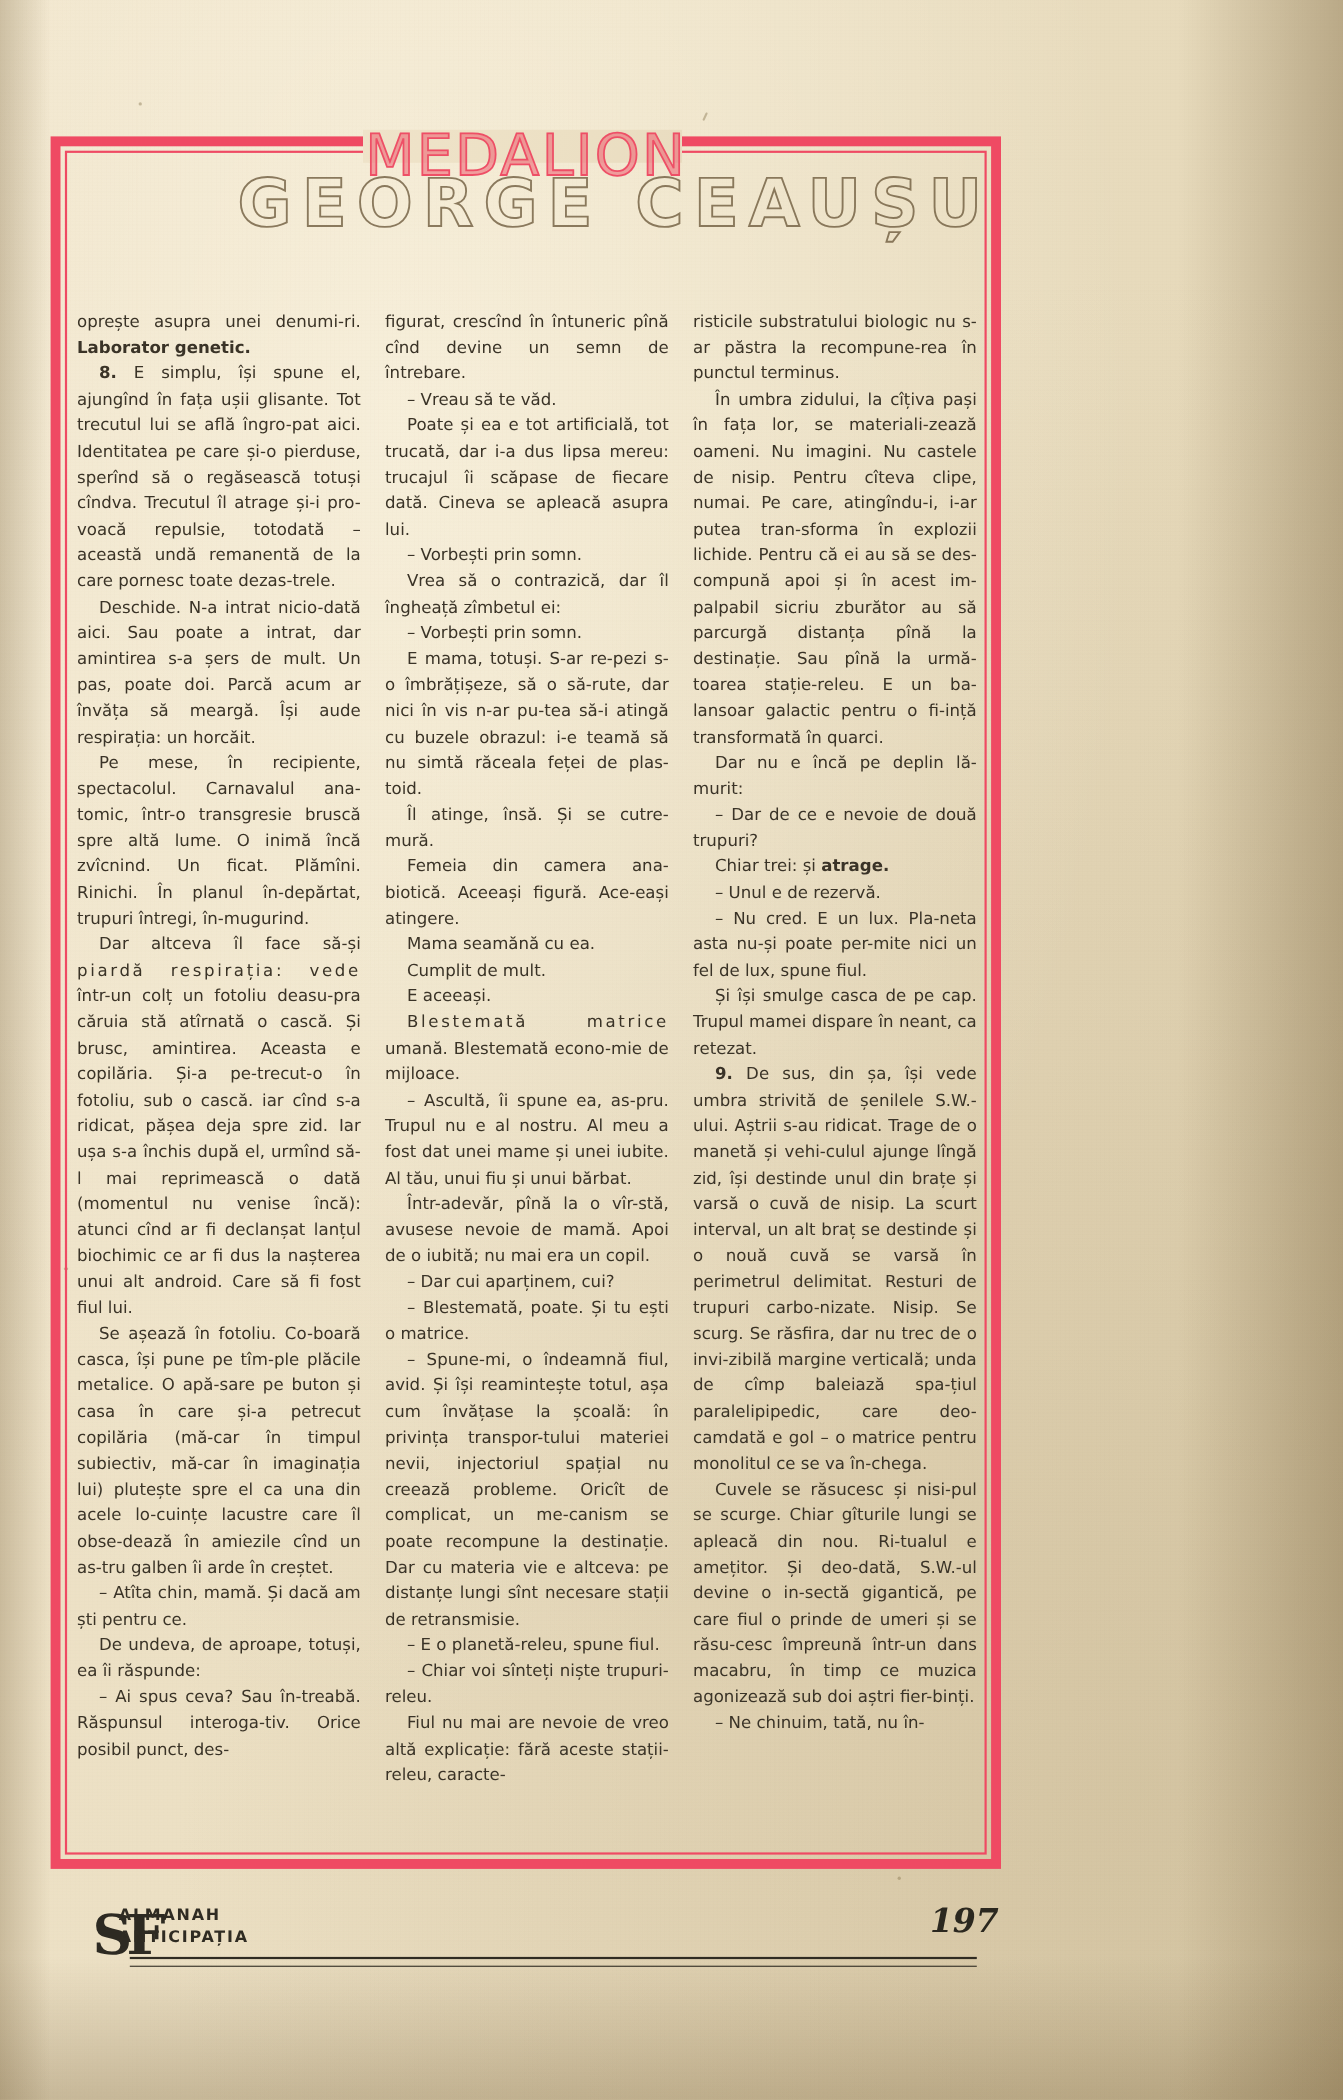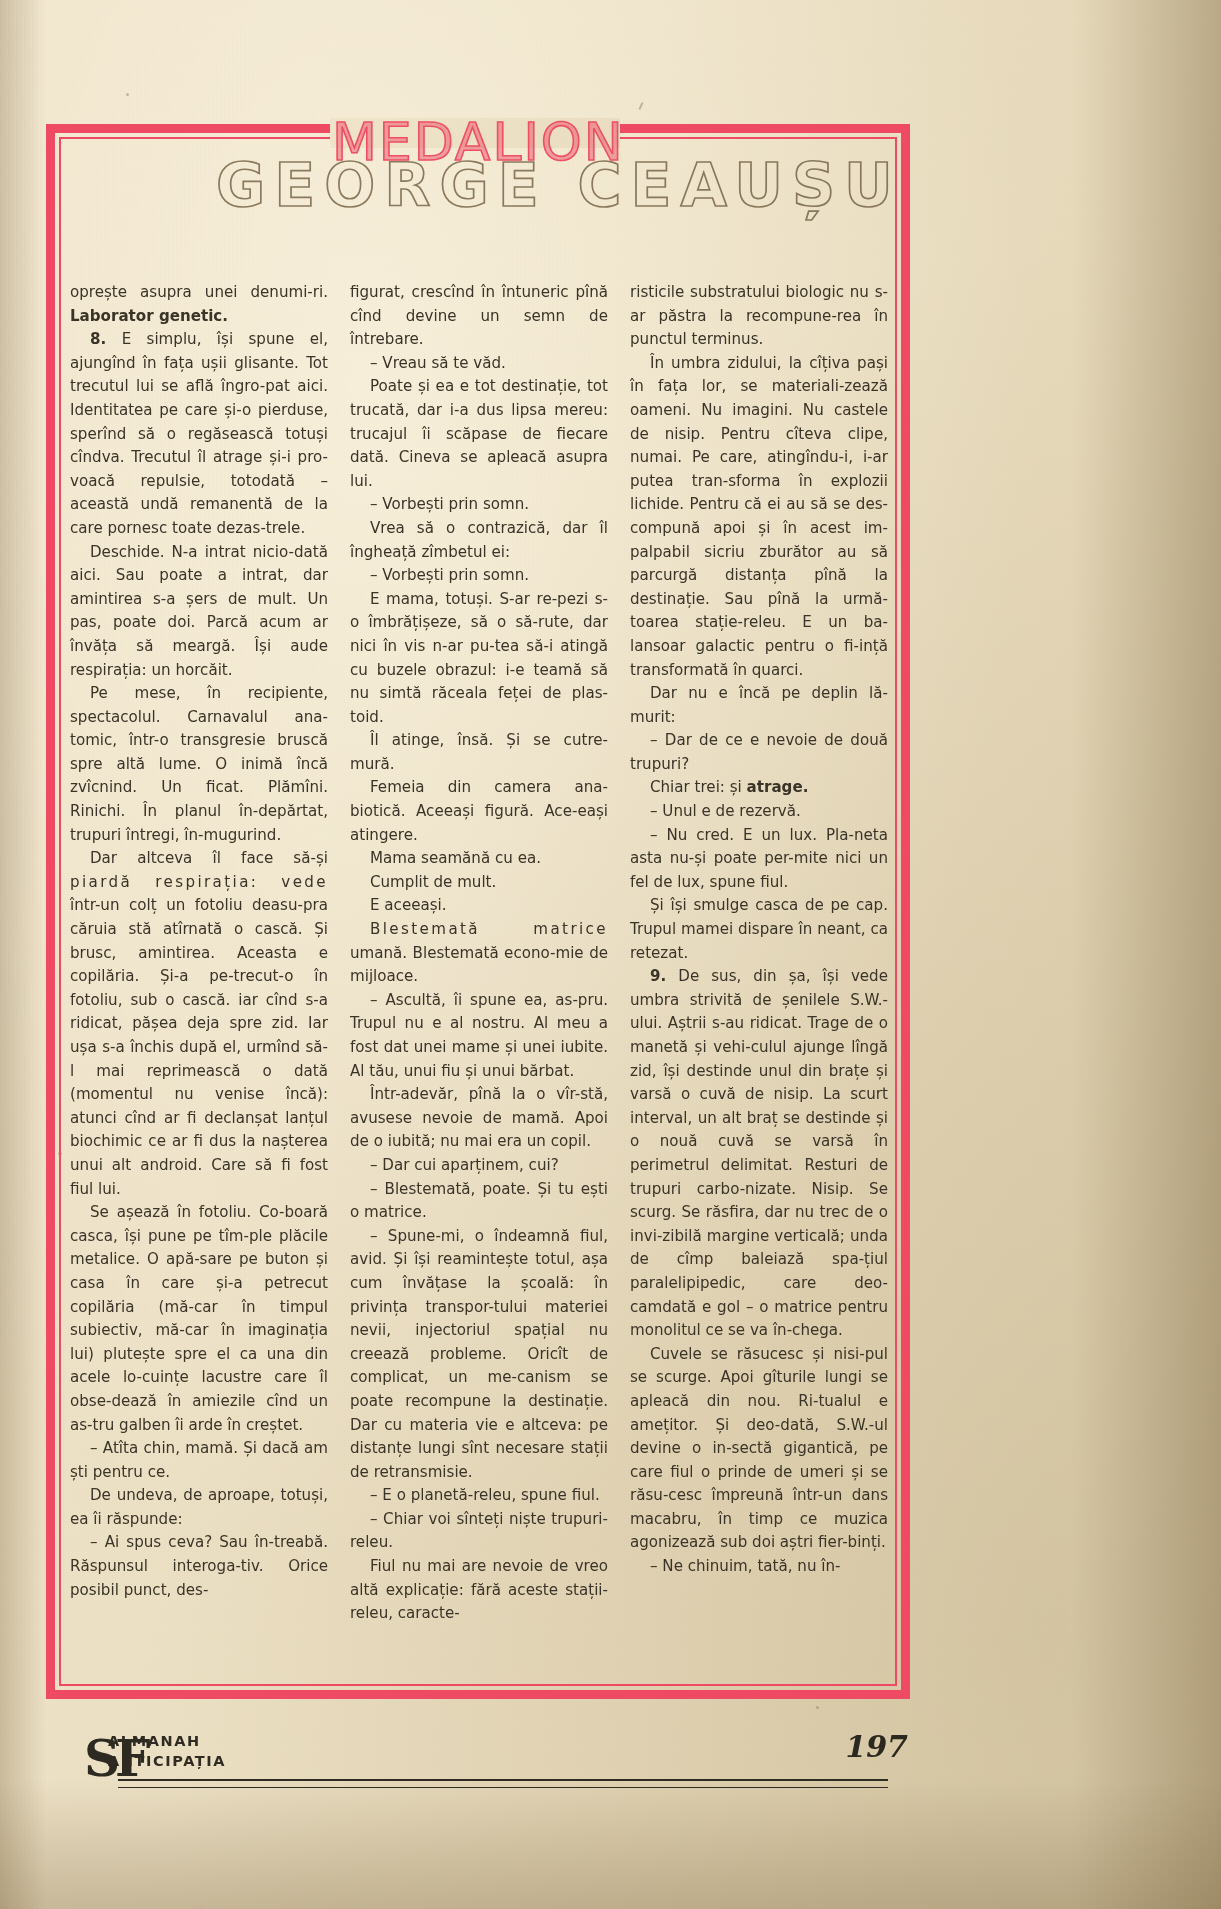--- a/index.html
+++ b/index.html
@@ -152,21 +152,21 @@
       <p><span>Pe mese, în recipiente, spectacolul. Carnavalul ana-tomic, într-o transgresie bruscă spre altă lume. O inimă încă zvîcnind. Un ficat. Plămîni. Rinichi. În planul în-depărtat, trupuri întregi, în-mugurind.</span></p>
       <p><span>Dar altceva îl face să-și </span><span class="wide">piardă respirația: vede</span><span> într-un colț un fotoliu deasu-pra căruia stă atîrnată o cască. Și brusc, amintirea. Aceasta e copilăria. Și-a pe-trecut-o în fotoliu, sub o cască. iar cînd s-a ridicat, pășea deja spre zid. Iar ușa s-a închis după el, urmînd să-l mai reprimească o dată (momentul nu venise încă): atunci cînd ar fi declanșat lanțul biochimic ce ar fi dus la nașterea unui alt android. Care să fi fost fiul lui.</span></p>
       <p><span>Se așează în fotoliu. Co-boară casca, își pune pe tîm-ple plăcile metalice. O apă-sare pe buton și casa în care și-a petrecut copilăria (mă-car în timpul subiectiv, mă-car în imaginația lui) plutește spre el ca una din acele lo-cuințe lacustre care îl obse-dează în amiezile cînd un as-tru galben îi arde în creștet.</span></p>
       <p><span>– Atîta chin, mamă. Și dacă am ști pentru ce.</span></p>
       <p><span>De undeva, de aproape, totuși, ea îi răspunde:</span></p>
       <p><span>– Ai spus ceva? Sau în-treabă. Răspunsul interoga-tiv. Orice posibil punct, des-</span></p>
     </div>
     <div class="col">
       <p class="noind"><span>figurat, crescînd în întuneric pînă cînd devine un semn de întrebare.</span></p>
       <p><span>– Vreau să te văd.</span></p>
-      <p><span>Poate și ea e tot destinație, tot trucată, dar i-a dus lipsa mereu: trucajul îi scăpase de fiecare dată. Cineva se apleacă asupra lui.</span></p>
+      <p><span>Poate și ea e tot artificială, tot trucată, dar i-a dus lipsa mereu: trucajul îi scăpase de fiecare dată. Cineva se apleacă asupra lui.</span></p>
       <p><span>– Vorbești prin somn.</span></p>
       <p><span>Vrea să o contrazică, dar îl îngheață zîmbetul ei:</span></p>
       <p><span>– Vorbești prin somn.</span></p>
       <p><span>E mama, totuși. S-ar re-pezi s-o îmbrățișeze, să o să-rute, dar nici în vis n-ar pu-tea să-i atingă cu buzele obrazul: i-e teamă să nu simtă răceala feței de plas-toid.</span></p>
       <p><span>Îl atinge, însă. Și se cutre-mură.</span></p>
       <p><span>Femeia din camera ana-biotică. Aceeași figură. Ace-eași atingere.</span></p>
       <p><span>Mama seamănă cu ea.</span></p>
       <p><span>Cumplit de mult.</span></p>
       <p><span>E aceeași.</span></p>
       <p><span class="wide">Blestemată matrice</span><span> umană. Blestemată econo-mie de mijloace.</span></p>
@@ -182,21 +182,21 @@
     <div class="col">
       <p class="noind"><span>risticile substratului biologic nu s-ar păstra la recompune-rea în punctul terminus.</span></p>
       <p><span>În umbra zidului, la cîțiva pași în fața lor, se materiali-zează oameni. Nu imagini. Nu castele de nisip. Pentru cîteva clipe, numai. Pe care, atingîndu-i, i-ar putea tran-sforma în explozii lichide. Pentru că ei au să se des-compună apoi și în acest im-palpabil sicriu zburător au să parcurgă distanța pînă la destinație. Sau pînă la urmă-toarea stație-releu. E un ba-lansoar galactic pentru o fi-ință transformată în quarci.</span></p>
       <p><span>Dar nu e încă pe deplin lă-murit:</span></p>
       <p><span>– Dar de ce e nevoie de două trupuri?</span></p>
       <p><span>Chiar trei: și </span><span style="font-weight: 700;">atrage.</span></p>
       <p><span>– Unul e de rezervă.</span></p>
       <p><span>– Nu cred. E un lux. Pla-neta asta nu-și poate per-mite nici un fel de lux, spune fiul.</span></p>
       <p><span>Și își smulge casca de pe cap. Trupul mamei dispare în neant, ca retezat.</span></p>
       <p><span style="font-weight: 700;">9.</span><span> De sus, din șa, își vede umbra strivită de șenilele S.W.-ului. Aștrii s-au ridicat. Trage de o manetă și vehi-culul ajunge lîngă zid, își destinde unul din brațe și varsă o cuvă de nisip. La scurt interval, un alt braț se destinde și o nouă cuvă se varsă în perimetrul delimitat. Resturi de trupuri carbo-nizate. Nisip. Se scurg. Se răsfira, dar nu trec de o invi-zibilă margine verticală; unda de cîmp baleiază spa-țiul paralelipipedic, care deo-camdată e gol – o matrice pentru monolitul ce se va în-chega.</span></p>
-      <p><span>Cuvele se răsucesc și nisi-pul se scurge. Apoi gîturile lungi se apleacă din nou. Ri-tualul e amețitor. Și deo-dată, S.W.-ul devine o in-sectă gigantică, pe care fiul o prinde de umeri și se răsu-cesc împreună într-un dans macabru, în timp ce muzica agonizează sub doi aștri fier-binți.</span></p>
+      <p><span>Cuvele se răsucesc și nisi-pul se scurge. Chiar gîturile lungi se apleacă din nou. Ri-tualul e amețitor. Și deo-dată, S.W.-ul devine o in-sectă gigantică, pe care fiul o prinde de umeri și se răsu-cesc împreună într-un dans macabru, în timp ce muzica agonizează sub doi aștri fier-binți.</span></p>
       <p><span>– Ne chinuim, tată, nu în-</span></p>
     </div>
   </div>
 
 <div class="footer">
   <div class="sf-logo">SF</div>
   <div class="footer-name">
     <div>ALMANAH</div>
     <div>ANTICIPAȚIA</div>
   </div>

